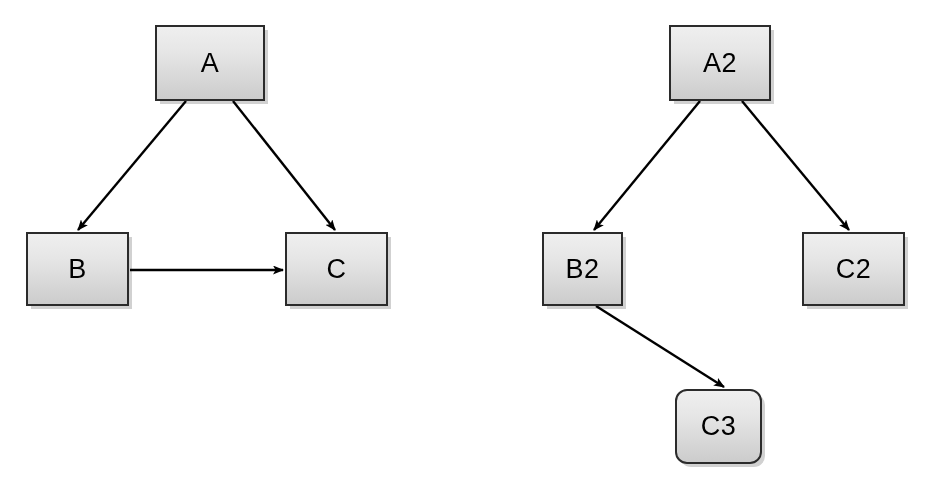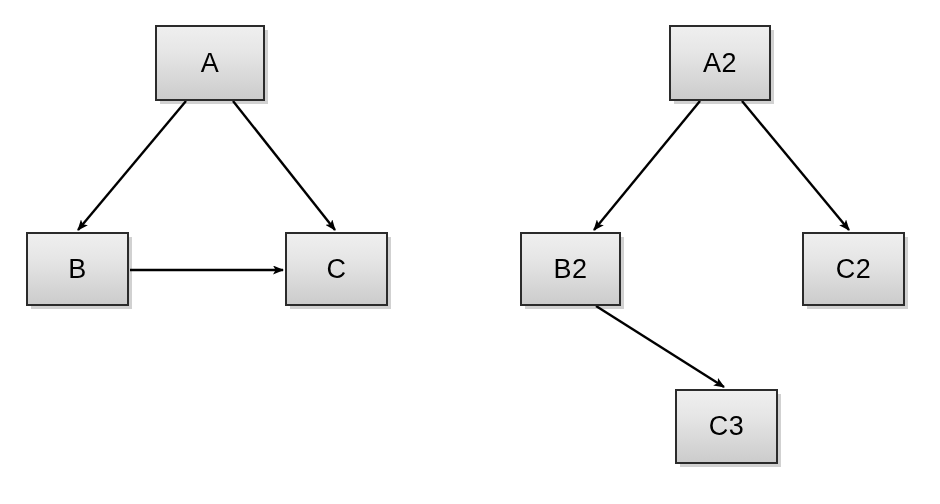--- a/index.html
+++ b/index.html
@@ -71,24 +71,24 @@
       </div>
       <div class="node" style="left: 26px; top: 232px; width: 103px; height: 74px;">
         <span class="node-label">B</span>
       </div>
       <div class="node" style="left: 285px; top: 232px; width: 103px; height: 74px;">
         <span class="node-label">C</span>
       </div>
       <div class="node" style="left: 669px; top: 25px; width: 102px; height: 76px;">
         <span class="node-label">A2</span>
       </div>
-      <div class="node" style="left: 520px; top: 232px; width: 101px; height: 74px;">
+      <div class="node" style="left: 542px; top: 232px; width: 81px; height: 74px;">
         <span class="node-label">B2</span>
       </div>
       <div class="node" style="left: 802px; top: 232px; width: 103px; height: 74px;">
         <span class="node-label">C2</span>
       </div>
-      <div class="node" style="left: 675px; top: 389px; width: 103px; height: 75px;">
+      <div class="node" style="left: 675px; top: 389px; width: 87px; height: 75px; border-radius: 12px;">
         <span class="node-label">C3</span>
       </div>
     </div>
 
 </div>
 
 </body></html>

